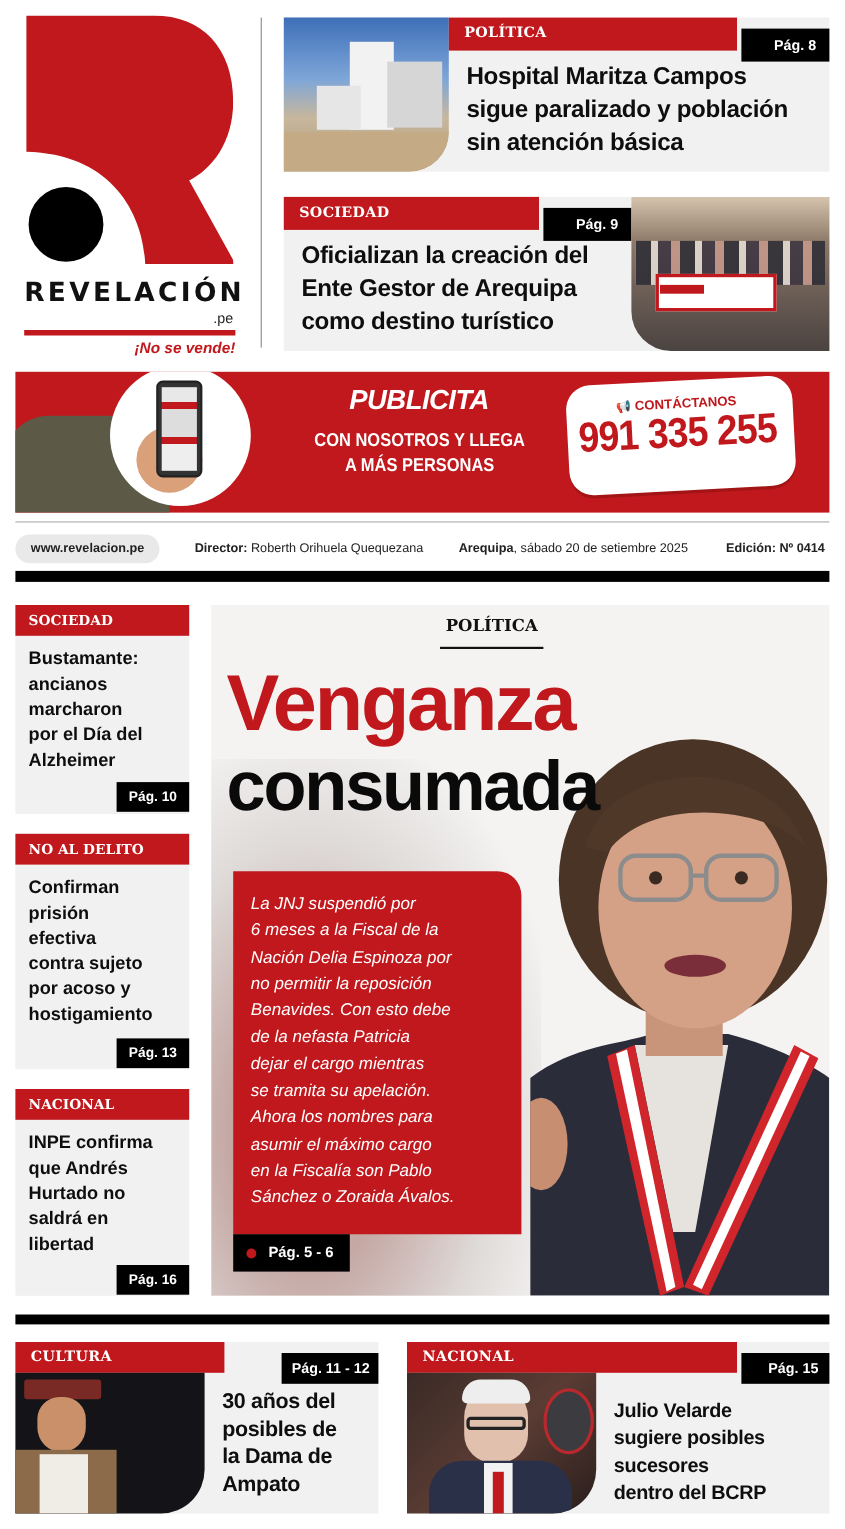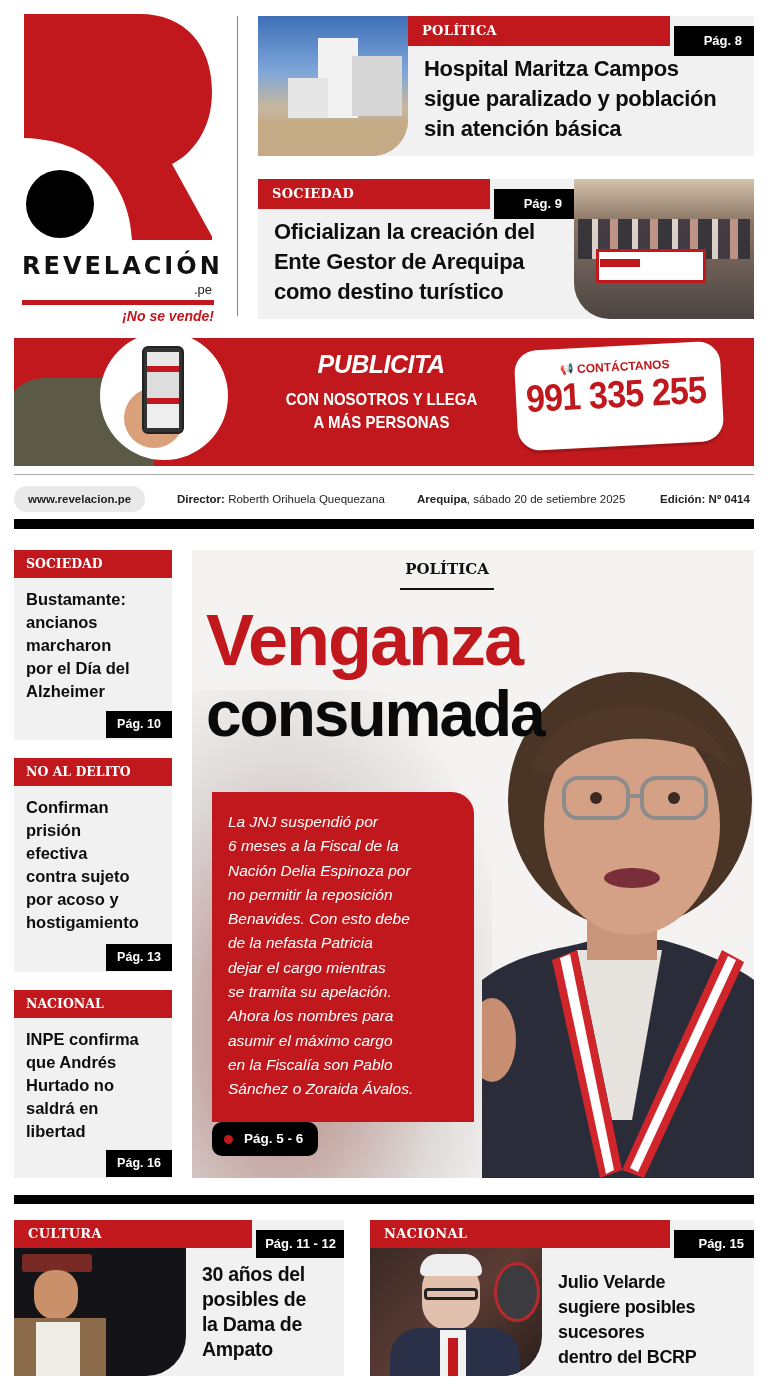--- a/index.html
+++ b/index.html
@@ -57,21 +57,21 @@
     .main { left: 192px; top: 550px; width: 562px; height: 628px; background: #f4f3f2; overflow: hidden; }
     .main-bg-blur { position: absolute; left: 0; top: 140px; width: 300px; height: 488px; background: radial-gradient(ellipse at 30% 70%, #c98a86 0%, #b99590 25%, #d9d4d2 55%, rgba(244,243,242,0) 80%); opacity: 0.8; }
     .main-kicker { position: absolute; left: 208px; top: 10px; width: 94px; text-align: center; font-family: "DejaVu Serif", serif; font-weight: bold; font-size: 15px; }
     .main-kicker-line { position: absolute; left: 208px; top: 38px; width: 94px; height: 2px; background: #111; }
     .main-title-1 { position: absolute; left: 14px; top: 50px; font-weight: bold; font-size: 72px; letter-spacing: -2px; color: #c0181c; line-height: 80px; }
     .main-title-2 { position: absolute; left: 14px; top: 126px; font-weight: bold; font-size: 64px; letter-spacing: -2px; color: #0a0a0a; line-height: 76px; }
 
     .portrait { position: absolute; left: 290px; top: 100px; width: 272px; height: 528px; }
     .deck { position: absolute; left: 20px; top: 242px; width: 262px; height: 330px; background: #c0181c; border-radius: 0 22px 0 0; padding: 18px 10px 0 16px; }
     .deck-text { color: #fff; font-weight: normal; font-style: italic; font-size: 15.5px; line-height: 24.3px; }
-    .deck-pag { position: absolute; left: 20px; top: 572px; width: 106px; height: 34px; background: #000; color: #fff; font-weight: bold; font-size: 13.5px; line-height: 34px; padding-left: 32px; border-radius: 10px; }
+    .deck-pag { position: absolute; left: 20px; top: 572px; width: 106px; height: 34px; background: #000; color: #fff; font-weight: bold; font-size: 13.5px; line-height: 34px; padding-left: 32px; }
     .deck-dot { position: absolute; left: 12px; top: 13px; width: 9px; height: 9px; border-radius: 50%; background: #c0181c; }
 
     .rule-thick-2 { left: 14px; top: 1195px; width: 740px; height: 9px; background: #000; }
 
     
     .bottom-card { position: absolute; top: 1220px; height: 156px; background: #f1f1f1; }
   </style>
 </head>
 <body>
 
@@ -249,21 +249,21 @@
   </div>
   <div class="deck-pag">
     <span class="deck-dot"></span>
     <span>Pág. 5 - 6</span>
   </div>
 </div>
 
 <div class="abs rule-thick-2"></div>
 
 <div class="bottom-card" style="left:14px; width:330px;">
-  <div class="cat-bar" style="left:0; top:0; width:238px; height:28px; line-height:28px;">CULTURA</div>
+  <div class="cat-bar" style="left:0; top:0; width:190px; height:28px; line-height:28px;">CULTURA</div>
   <div class="page-tag" style="left:242px; top:0; width:88px; height:28px; line-height:28px; padding-right:8px;">Pág. 11 - 12</div>
   <div class="photo" style="left:0; top:28px; width:172px; height:128px; border-radius:0 0 40px 0; background:#141418;">
     <div style="position:absolute;left:8px;top:6px;width:70px;height:18px;background:#7a2a24;border-radius:3px;"></div>
     <div style="position:absolute;left:20px;top:22px;width:44px;height:50px;background:#c9906a;border-radius:20px 20px 22px 22px;"></div>
     <div style="position:absolute;left:0;top:70px;width:92px;height:58px;background:#8b6b4a;"></div>
     <div style="position:absolute;left:22px;top:74px;width:44px;height:54px;background:#f0ede6;"></div>
   </div>
   <div class="headline" style="left:188px; top:42px; font-size:19.5px; line-height:25px;">
     <div>30 años del</div>
     <div>posibles de</div>

